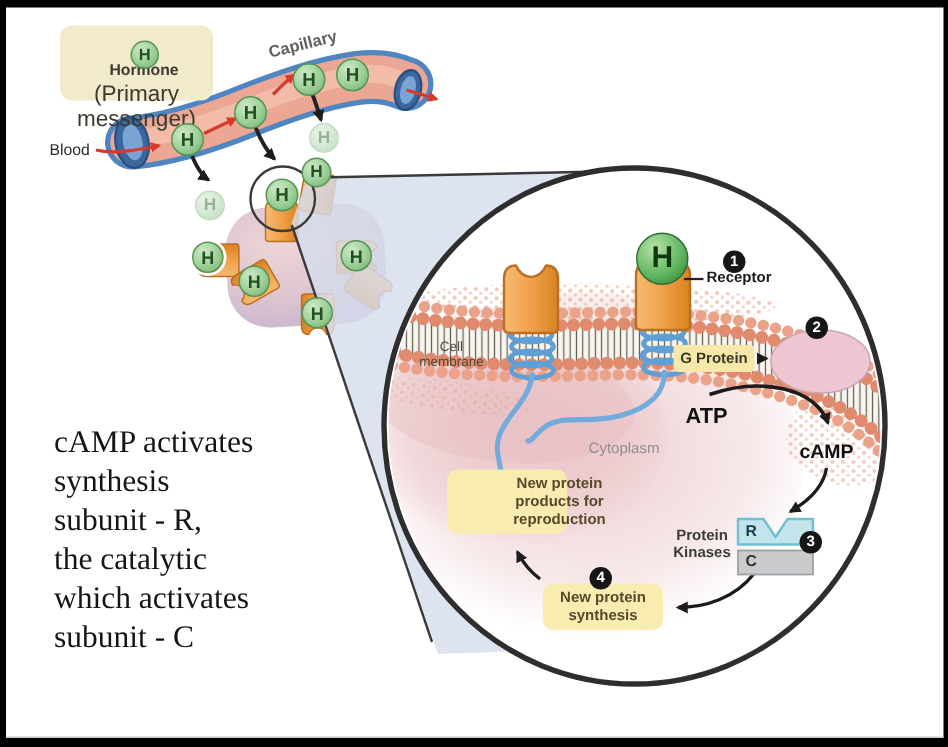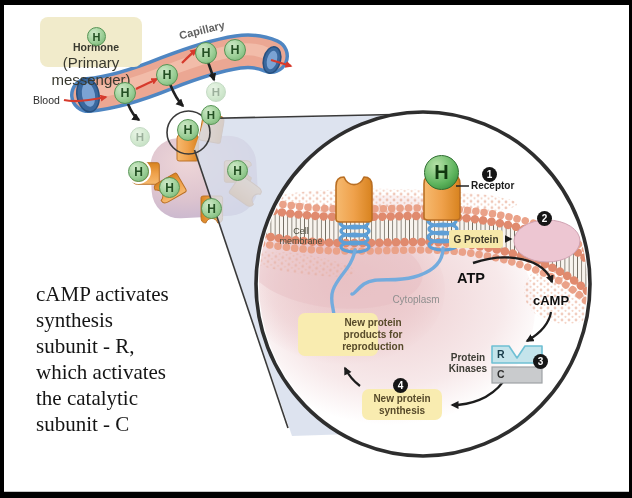--- a/index.html
+++ b/index.html
@@ -200,20 +200,20 @@
   <div class="h-chip h-ring" style="left:128px;top:161px;width:21px;height:21px;font-size:12px;">H</div>
   <div class="h-chip" style="left:159px;top:177px;width:21px;height:21px;font-size:12px;">H</div>
   <div class="h-chip" style="left:227px;top:160px;width:21px;height:21px;font-size:12px;">H</div>
   <div class="h-chip" style="left:201px;top:198px;width:21px;height:21px;font-size:12px;">H</div>
   <div class="h-chip h-big" style="left:424px;top:155px;width:35px;height:35px;font-size:20px;">H</div>
 
   <div style="position:absolute;left:36px;top:281px;z-index:10;">
     <div class="caption-line">cAMP activates</div>
     <div class="caption-line">synthesis</div>
     <div class="caption-line">subunit - R,</div>
+    <div class="caption-line">the catalytic</div>
     <div class="caption-line">which activates</div>
-    <div class="caption-line">the catalytic</div>
     <div class="caption-line">subunit - C</div>
   </div>
 
   <div class="frame-gray"></div>
   <div class="frame"></div>
 </div>
 
 </body></html>

